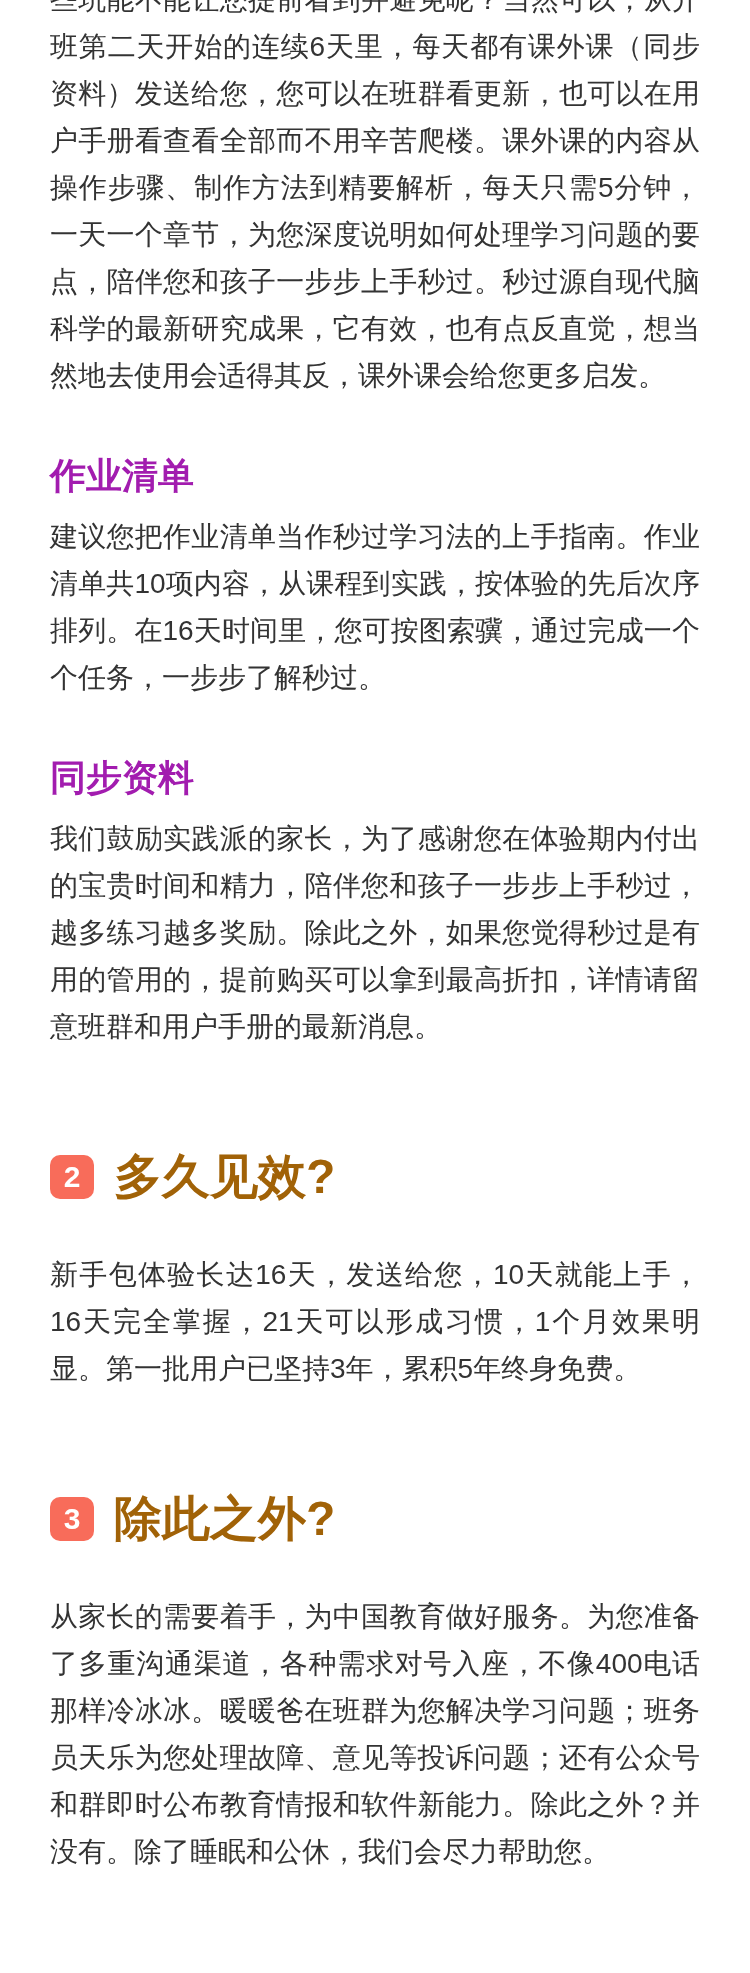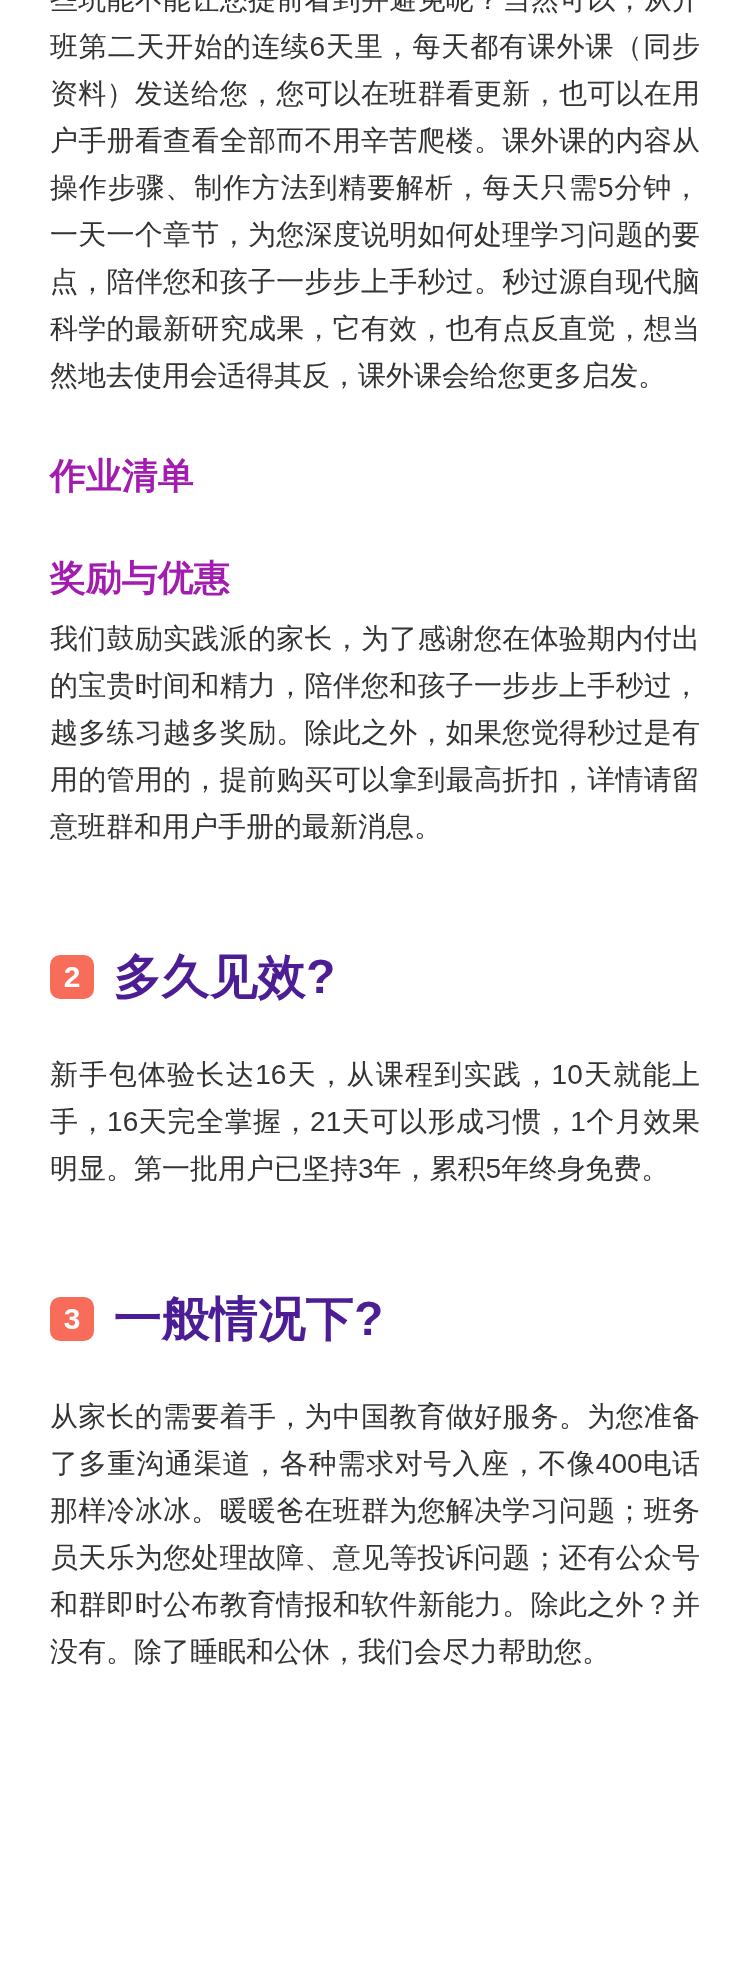--- a/index.html
+++ b/index.html
@@ -59,43 +59,44 @@
     display: flex;
     align-items: center;
     justify-content: center;
     flex: 0 0 auto;
   }
   .section-title {
     margin: 0 0 0 20px;
     font-size: 48px;
     line-height: 60px;
     font-weight: 700;
-    color: #4c1d95;
+    color: #a16207;
   }
   .after-section {
     margin-top: 44px;
   }
 </style>
 </head>
 <body>
 
 <div class="page">
 
   <p class="body-text intro">些坑能不能让您提前看到并避免呢？当然可以，从开班第二天开始的连续6天里，每天都有课外课（同步资料）发送给您，您可以在班群看更新，也可以在用户手册看查看全部而不用辛苦爬楼。课外课的内容从操作步骤、制作方法到精要解析，每天只需5分钟，一天一个章节，为您深度说明如何处理学习问题的要点，陪伴您和孩子一步步上手秒过。秒过源自现代脑科学的最新研究成果，它有效，也有点反直觉，想当然地去使用会适得其反，课外课会给您更多启发。</p>
 
   <h2 class="subheading">作业清单</h2>
+  <p class="body-text">建议您把作业清单当作秒过学习法的上手指南。作业清单共10项内容，从课程到实践，按体验的先后次序排列。在16天时间里，您可按图索骥，通过完成一个个任务，一步步了解秒过。</p>
 
-  <h2 class="subheading">奖励与优惠</h2>
+  <h2 class="subheading">同步资料</h2>
   <p class="body-text">我们鼓励实践派的家长，为了感谢您在体验期内付出的宝贵时间和精力，陪伴您和孩子一步步上手秒过，越多练习越多奖励。除此之外，如果您觉得秒过是有用的管用的，提前购买可以拿到最高折扣，详情请留意班群和用户手册的最新消息。</p>
 
   <div class="section-header">
     <span class="num-badge">2</span>
     <h1 class="section-title">多久见效?</h1>
   </div>
-  <p class="body-text after-section">新手包体验长达16天，从课程到实践，10天就能上手，16天完全掌握，21天可以形成习惯，1个月效果明显。第一批用户已坚持3年，累积5年终身免费。</p>
+  <p class="body-text after-section">新手包体验长达16天，发送给您，10天就能上手，16天完全掌握，21天可以形成习惯，1个月效果明显。第一批用户已坚持3年，累积5年终身免费。</p>
 
   <div class="section-header">
     <span class="num-badge">3</span>
-    <h1 class="section-title">一般情况下?</h1>
+    <h1 class="section-title">除此之外?</h1>
   </div>
   <p class="body-text after-section">从家长的需要着手，为中国教育做好服务。为您准备了多重沟通渠道，各种需求对号入座，不像400电话那样冷冰冰。暖暖爸在班群为您解决学习问题；班务员天乐为您处理故障、意见等投诉问题；还有公众号和群即时公布教育情报和软件新能力。除此之外？并没有。除了睡眠和公休，我们会尽力帮助您。</p>
 
 </div>
 
 </body></html>

